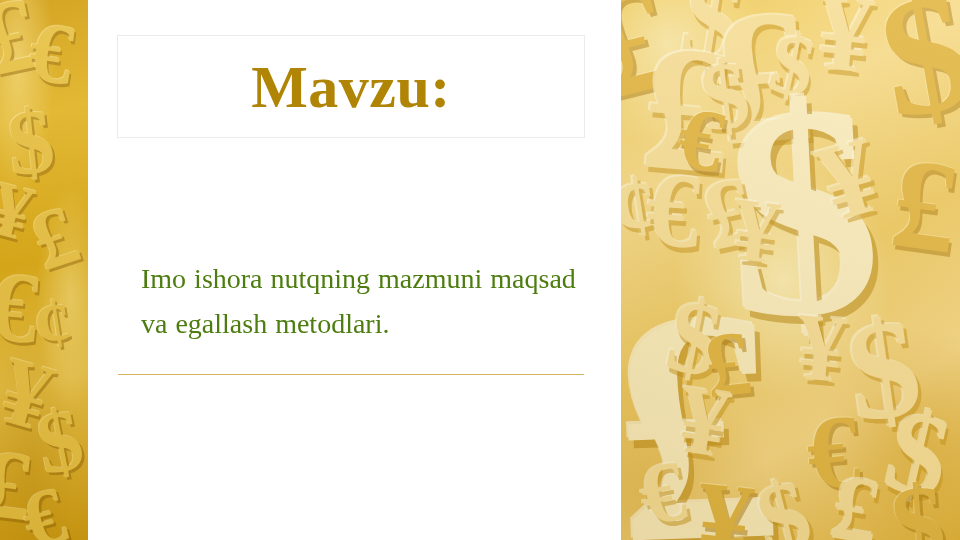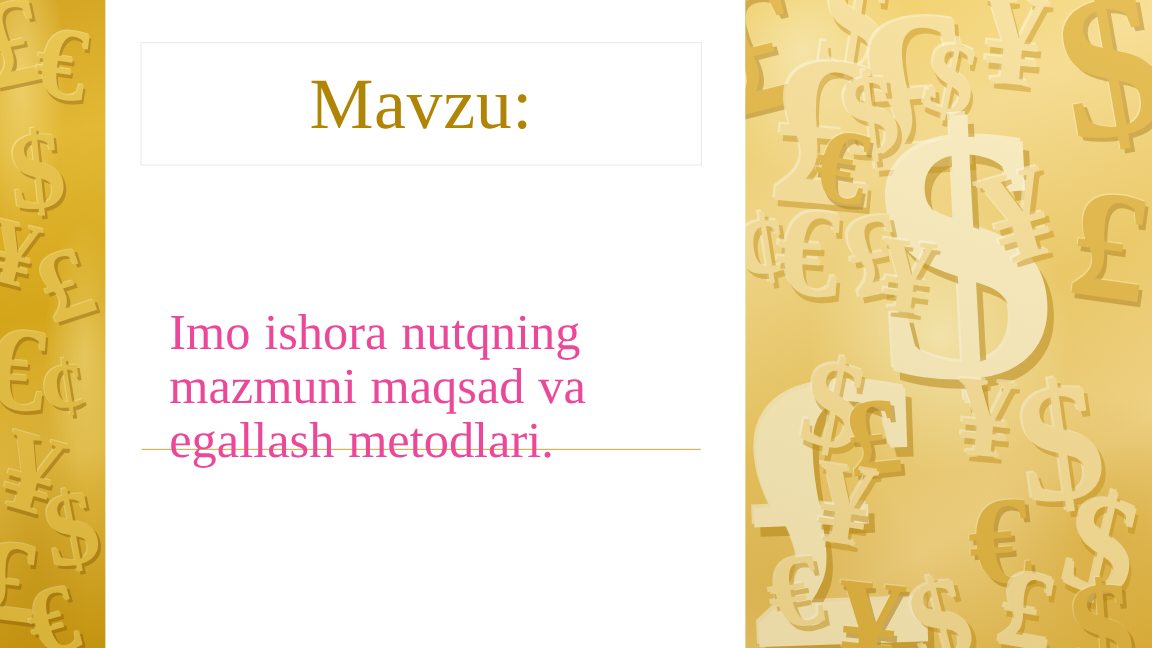--- a/index.html
+++ b/index.html
@@ -110,33 +110,34 @@
     align-items: center;
     justify-content: center;
     background: #ffffff;
   }
   .title-text {
     font-size: 60px;
     line-height: 1;
     color: #b08505;
     letter-spacing: 0.5px;
     white-space: nowrap;
+    font-weight: bold;
   }
 
   
   .body-block {
     position: absolute;
     left: 53px;
     top: 256px;
     width: 455px;
   }
   .body-text {
-    font-size: 42px;
+    font-size: 28px;
     line-height: 45px;
-    color: #ec4899;
+    color: #4d7c0f;
     margin: 0;
     word-spacing: 1px;
   }
 
   
   .gold-rule {
     position: absolute;
     left: 30px;
     top: 374px;
     width: 466px;

